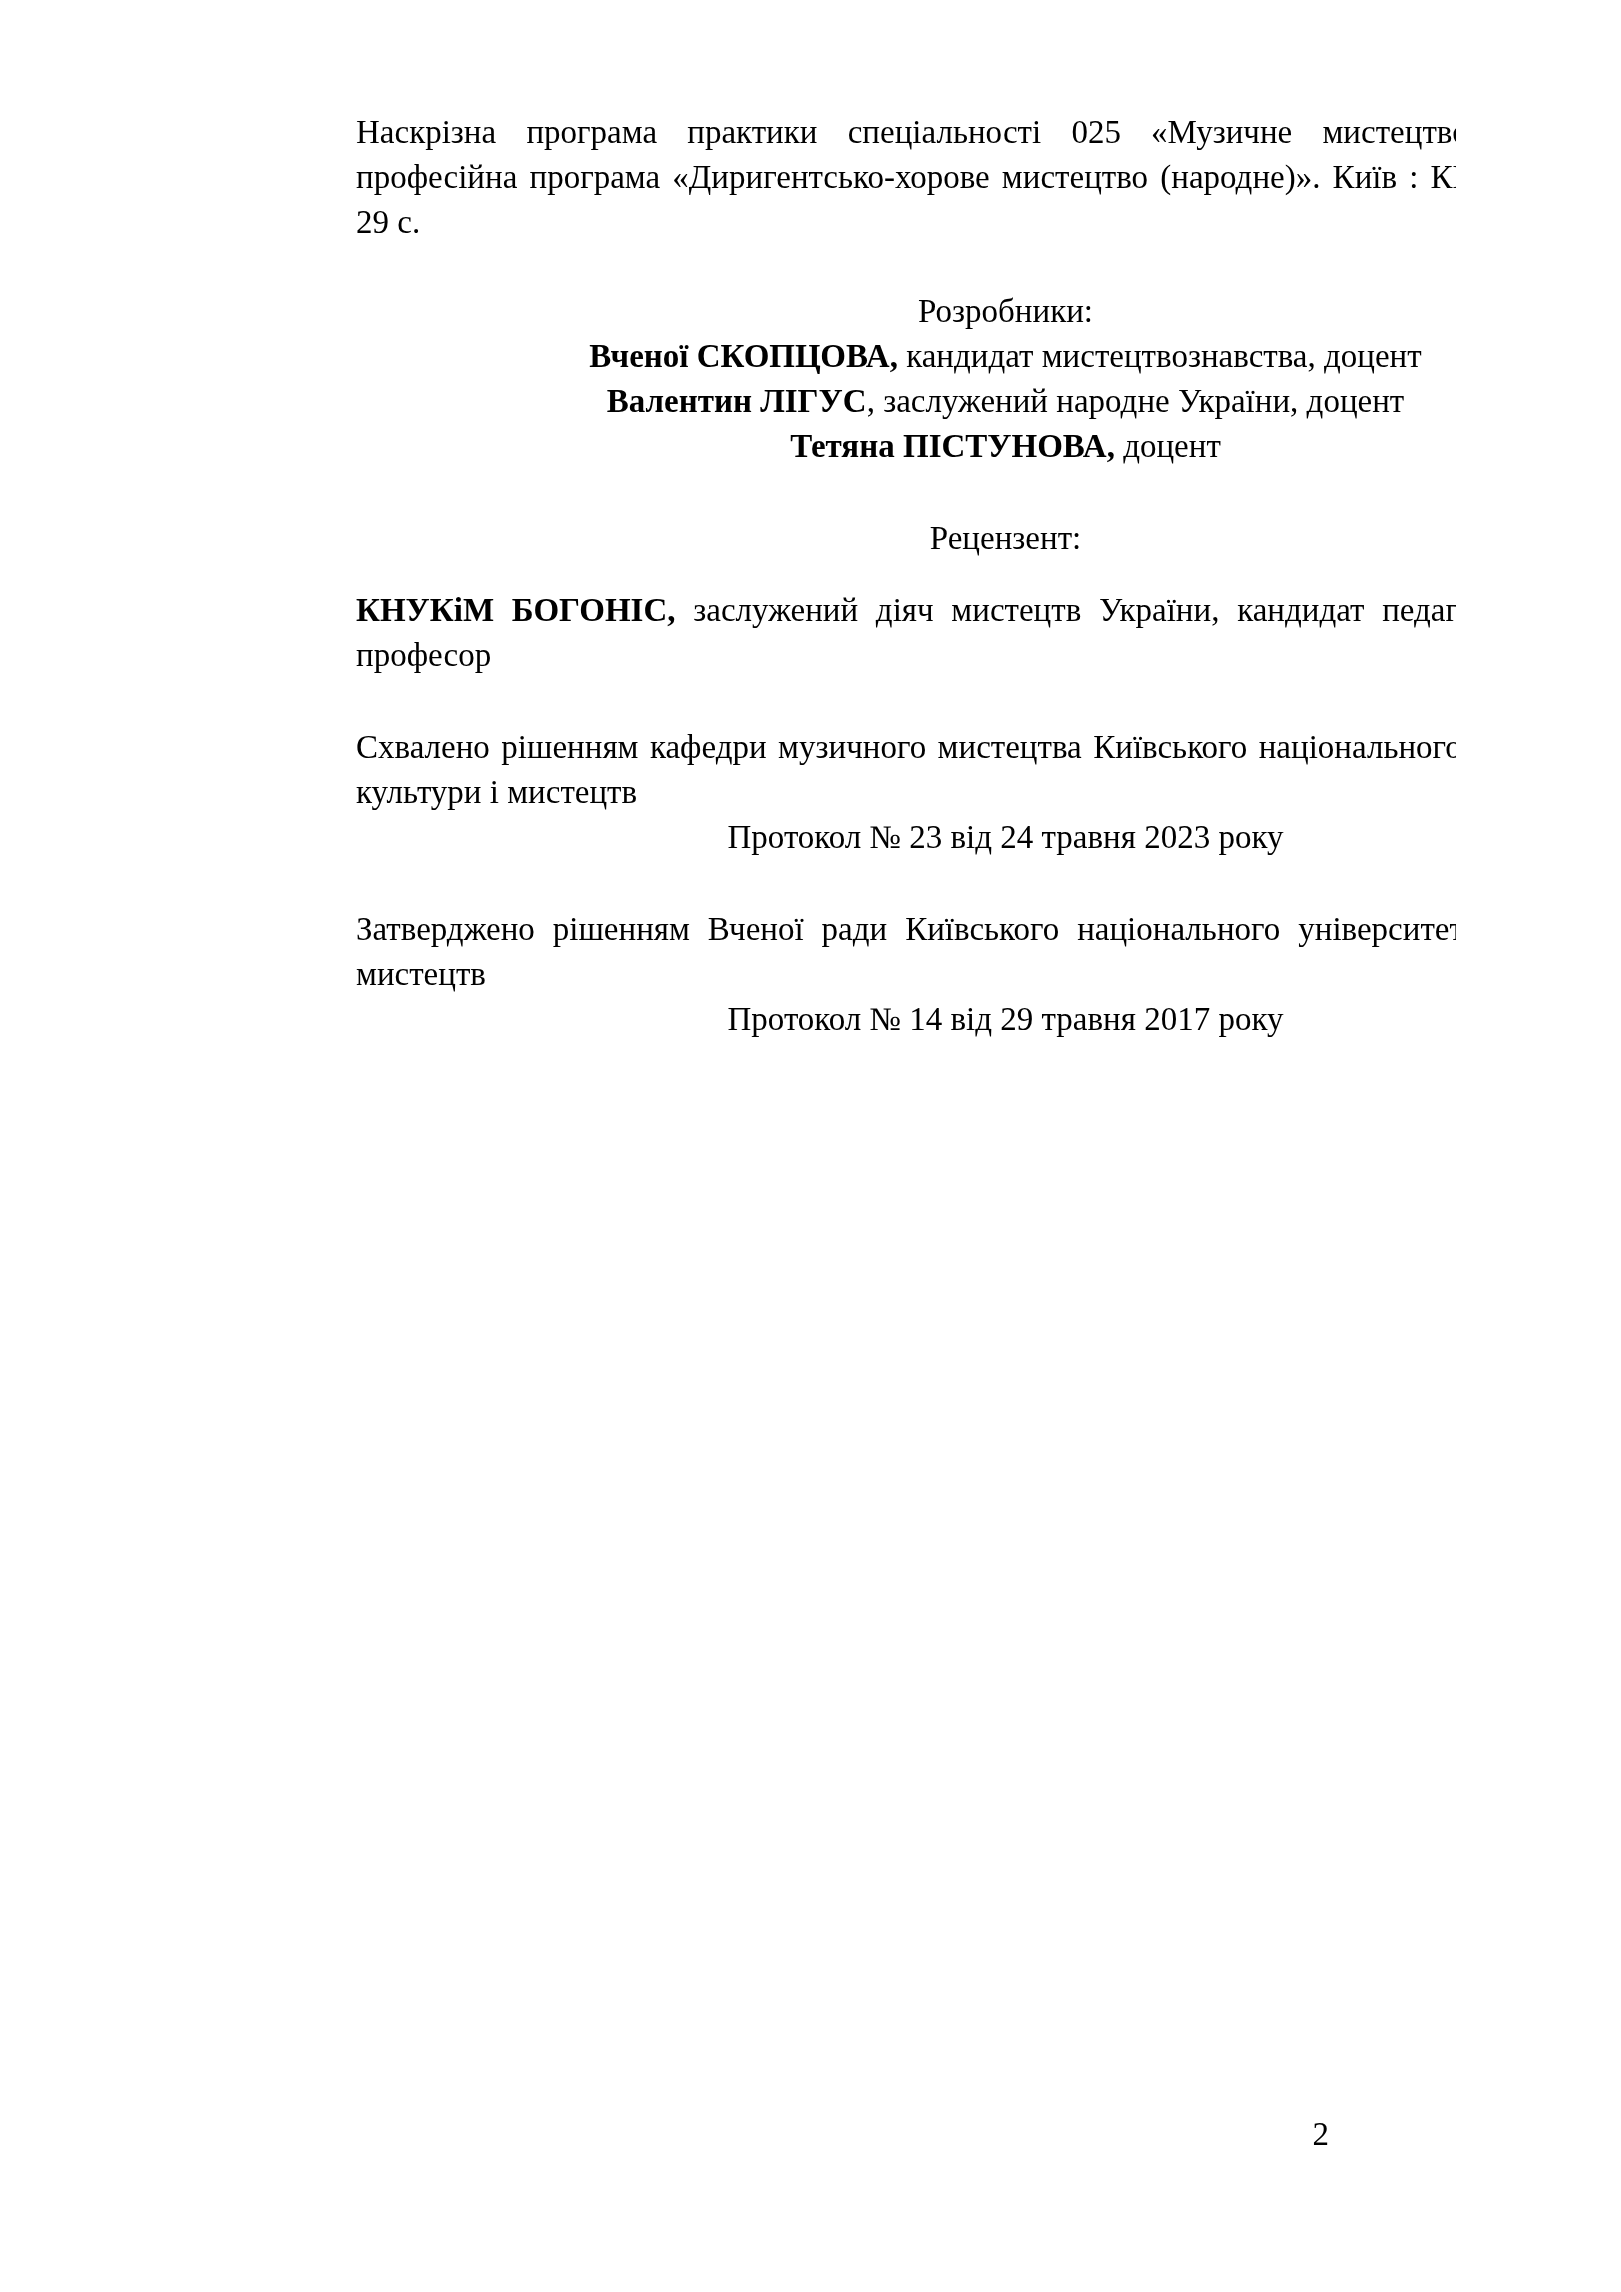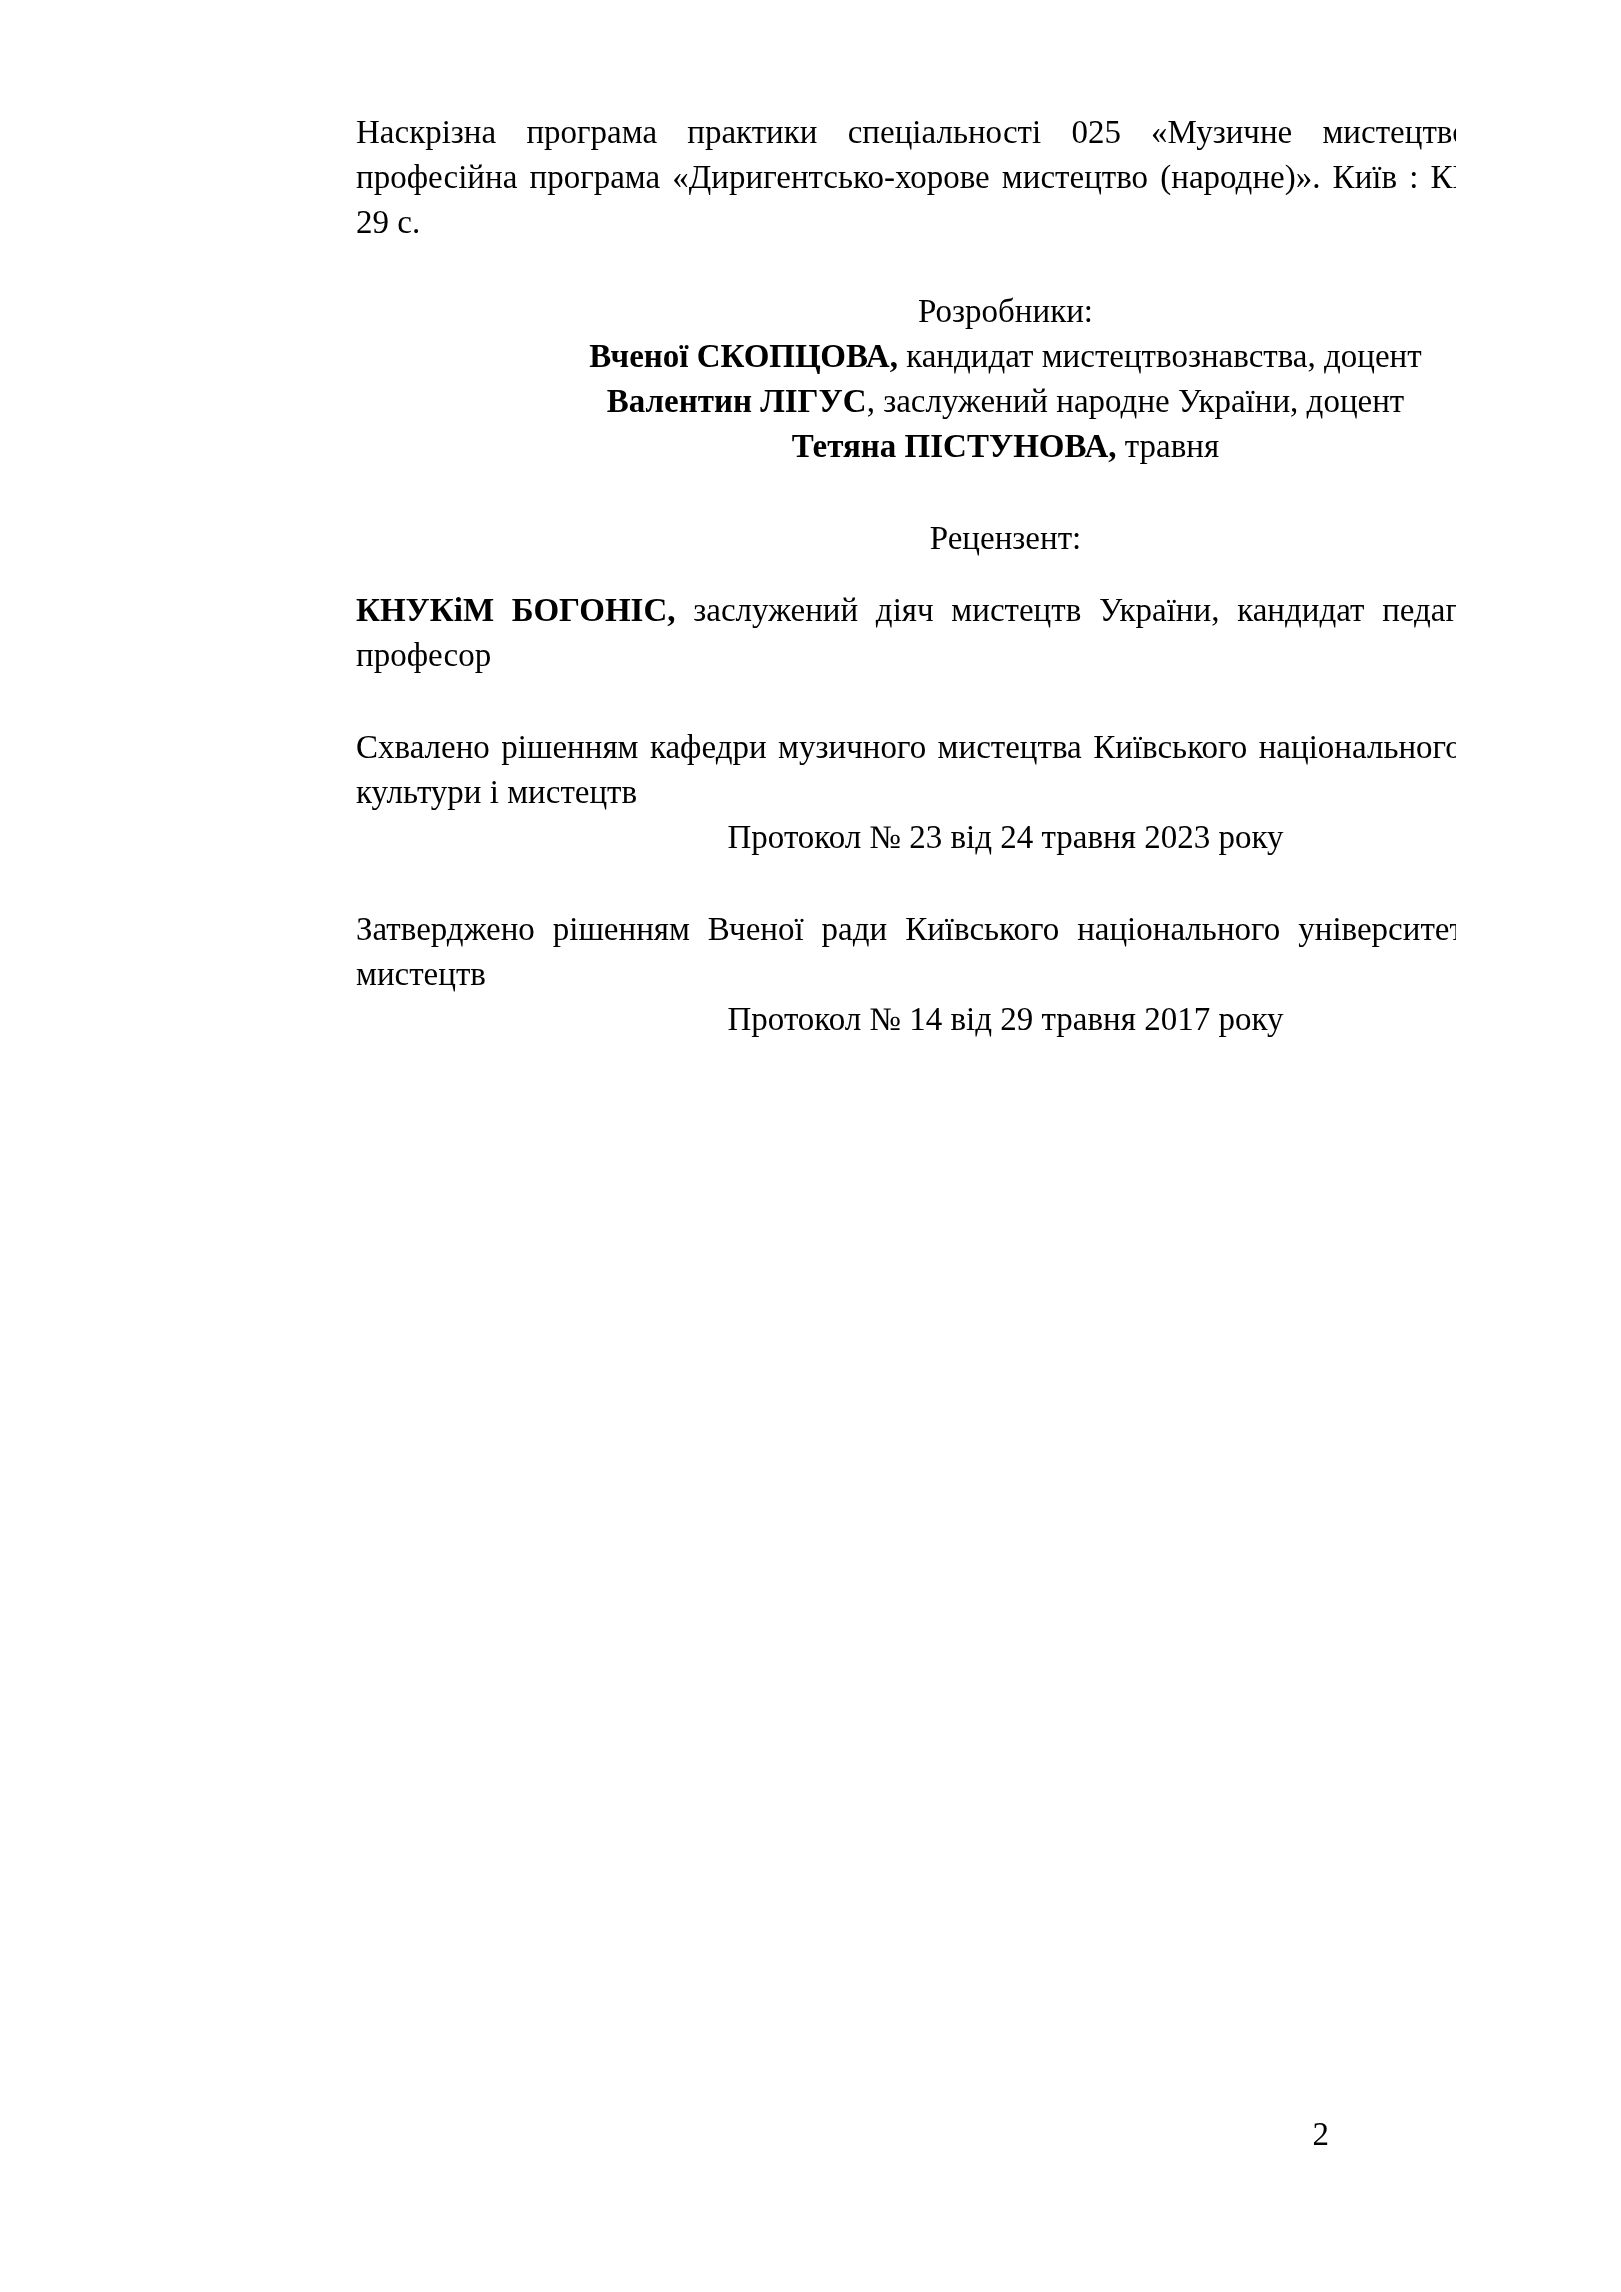--- a/index.html
+++ b/index.html
@@ -61,21 +61,21 @@
     <p class="para">Наскрізна програма практики спеціальності 025 «Музичне мистецтво», освітньо-професійна програма «Диригентсько-хорове мистецтво (народне)». Київ : КНУКіМ, 2023. 29 с.</p>
 
     <div class="gap-md"></div>
 
     <p class="para left">Розробники:</p>
 
     <p class="para left"><span class="bold">Вченої СКОПЦОВА,</span><span> кандидат мистецтвознавства, доцент</span></p>
 
     <p class="para left"><span class="bold">Валентин ЛІГУС</span><span>, заслужений народне України, доцент</span></p>
 
-    <p class="para left"><span class="bold">Тетяна ПІСТУНОВА,</span><span> травня</span></p>
+    <p class="para left"><span class="bold">Тетяна ПІСТУНОВА,</span><span> доцент</span></p>
 
     <div class="gap-lg"></div>
 
     <p class="para left">Рецензент:</p>
 
     <div class="gap-sm"></div>
 
     <p class="para"><span class="bold">КНУКіМ БОГОНІС,</span><span> заслужений діяч мистецтв України, кандидат педагогічних наук, професор</span></p>
 
     <div class="gap-lg"></div>

